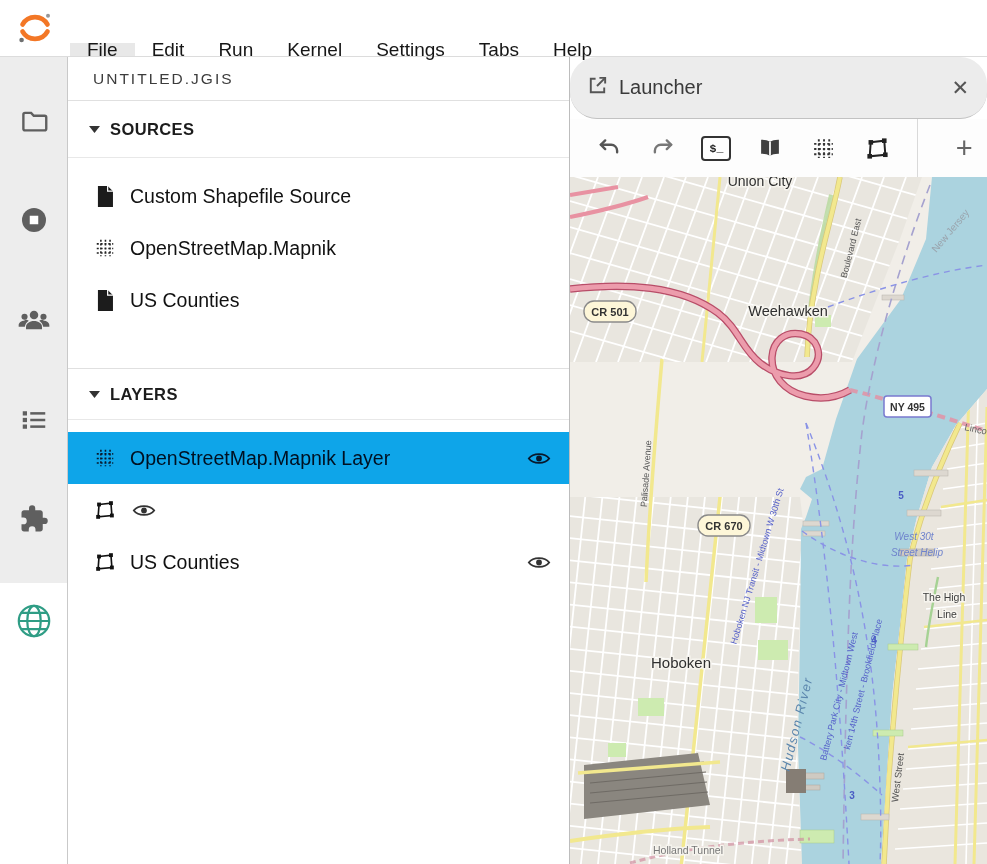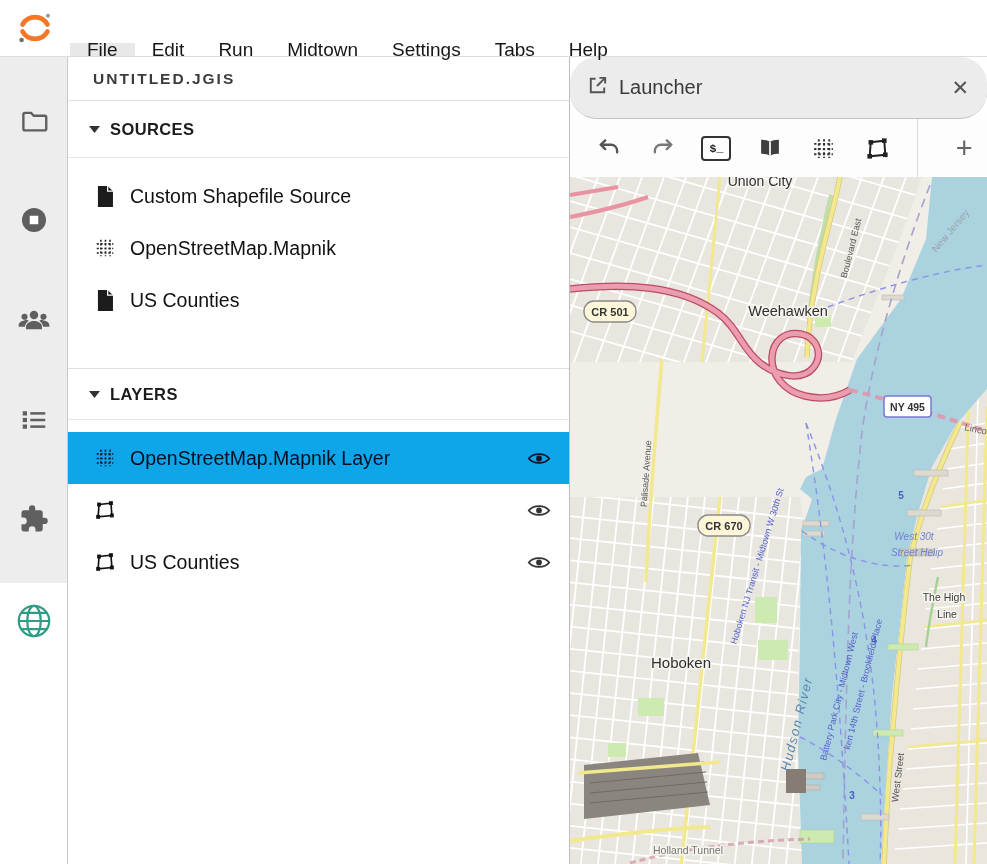--- a/index.html
+++ b/index.html
@@ -21,29 +21,29 @@
   .activity-top { height:526px; background:#ededed; display:flex; flex-direction:column;
                   align-items:center; justify-content:space-around; padding:14px 0; }
   .activity-btn { width:40px; height:40px; display:flex; align-items:center;
                   justify-content:center; }
   .activity-bottom { display:flex; justify-content:center; padding-top:18px; }
 
   
   .sidebar { position:absolute; top:57px; left:68px; width:502px; bottom:0;
              background:#fff; border-right:1px solid #bdbdbd; }
   .doc-title { height:44px; display:flex; align-items:center; padding-left:25px;
-               font-size:15.5px; font-weight:bold; letter-spacing:2px; color:#3c3c3c;
+               font-size:15.5px; font-weight:normal; letter-spacing:2px; color:#3c3c3c;
                border-bottom:1px solid #e0e0e0; }
   .section-hdr { display:flex; align-items:center; gap:10px; height:57px;
                  padding-left:21px; font-weight:bold; font-size:16.5px; color:#1c1c1c;
                  letter-spacing:.4px; border-bottom:1px solid #e8e8e8; }
   .section-hdr.layers { height:52px; border-top:1px solid #e0e0e0; margin-top:34px; }
   .side-list { padding:12px 0 8px 0; }
   .side-row { display:flex; align-items:center; height:52px; padding:0 16px 0 25px;
-              gap:13px; font-size:19.5px; color:#111; cursor:default;justify-content:space-between; }
+              gap:13px; font-size:19.5px; color:#111; cursor:default; }
   .side-row .row-label { flex:1; white-space:nowrap; overflow:hidden; }
   .side-row.selected { background:#0ea5e9; }
   .side-row.selected .row-label { color:#001021; font-weight:400; }
   .row-icon { display:flex; align-items:center; justify-content:center; width:24px; }
   .eye-btn { display:flex; align-items:center; justify-content:center; width:28px; height:28px; }
 
   
   .main { position:absolute; top:57px; left:570px; width:417px; bottom:0; background:#fff; }
   .tabbar { height:62px; background:#ececec; border-bottom:1px solid #c2c2c2;
             display:flex; align-items:center; padding:0 12px 0 16px; gap:10px;border-radius:27px; }
@@ -71,21 +71,21 @@
     <svg width="36" height="36" viewBox="0 0 36 36">
       <path d="M5.5 21.5c2.6 4.6 7.2 7.4 12.5 7.4s9.9-2.8 12.5-7.4" fill="none" stroke="#f37726" stroke-width="4.6" stroke-linecap="round"></path>
       <path d="M30.5 14.5C27.9 9.9 23.3 7.1 18 7.1S8.1 9.9 5.5 14.5" fill="none" stroke="#f37726" stroke-width="4.6" stroke-linecap="round"></path>
       <circle cx="31" cy="5.8" r="2" fill="#989798"></circle>
       <circle cx="4.6" cy="30" r="2.3" fill="#6f7070"></circle>
     </svg>
   </div>
   <div class="menu-item active">File</div>
   <div class="menu-item">Edit</div>
   <div class="menu-item">Run</div>
-  <div class="menu-item">Midtown</div>
+  <div class="menu-item">Kernel</div>
   <div class="menu-item">Settings</div>
   <div class="menu-item">Tabs</div>
   <div class="menu-item">Help</div>
 </div>
 
 <div class="activitybar">
   <div class="activity-top">
     <div class="activity-btn">
       <svg width="30" height="30" viewBox="0 0 24 24">
         <path d="M3.5 6.8c0-.7.6-1.3 1.3-1.3h4.9l2.1 2.3h8.7c.7 0 1.3.6 1.3 1.3v9.1c0 .7-.6 1.3-1.3 1.3H4.8c-.7 0-1.3-.6-1.3-1.3V6.8z" fill="none" stroke="#5f5f5f" stroke-width="1.9"></path>

